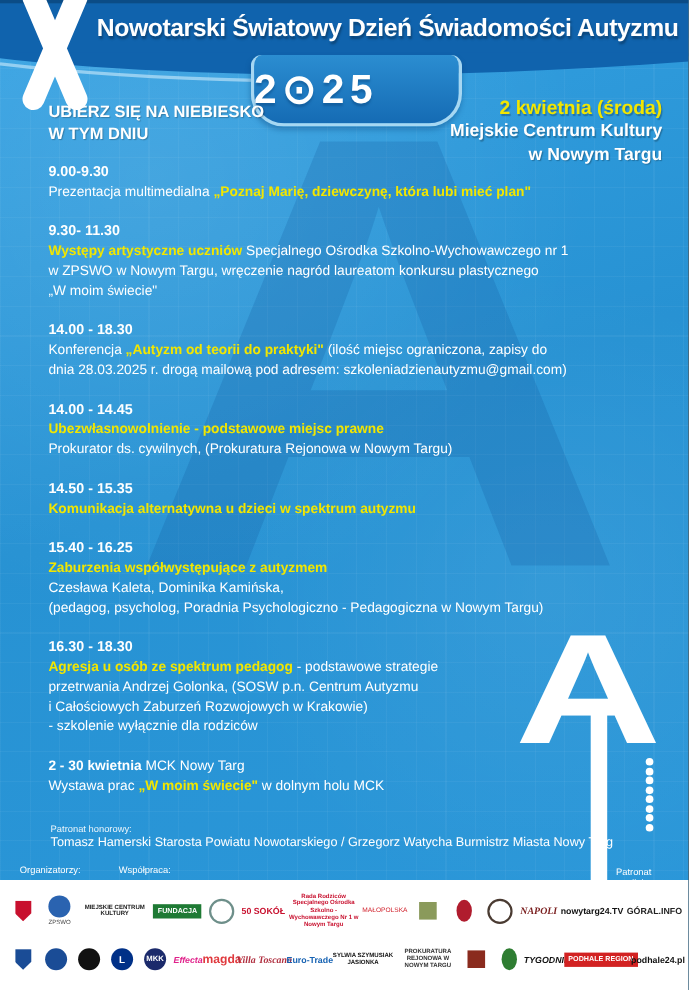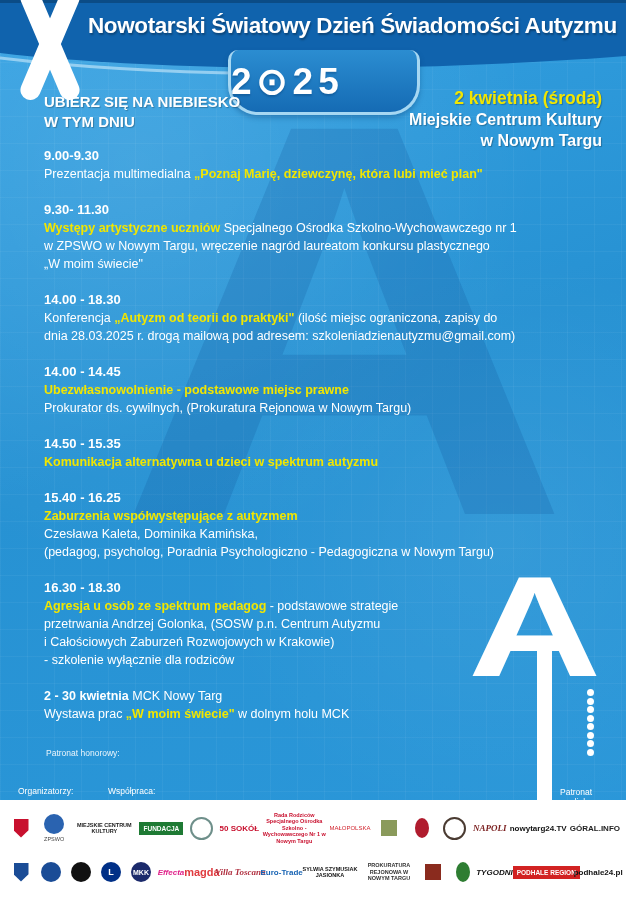--- a/index.html
+++ b/index.html
@@ -161,20 +161,21 @@
       <i></i>
       <i></i>
       <i></i>
       <i></i>
       <i></i>
       <i></i>
   </div>
 
   <div class="honor">
     <div class="lbl">Patronat honorowy:</div>
+    <div class="names">Tomasz Hamerski  Starosta Powiatu Nowotarskiego / Grzegorz Watycha Burmistrz Miasta Nowy Targ</div>
   </div>
 
   <div class="barlbl lbl-org">Organizatorzy:</div>
   <div class="barlbl lbl-wsp">Współpraca:</div>
   <div class="barlbl lbl-med">Patronat medialny:</div>
 
   <div class="footer">
     <div class="lrow">
       <div class="logo">
           <span class="crest" style="background: rgb(200, 16, 46);"></span>

